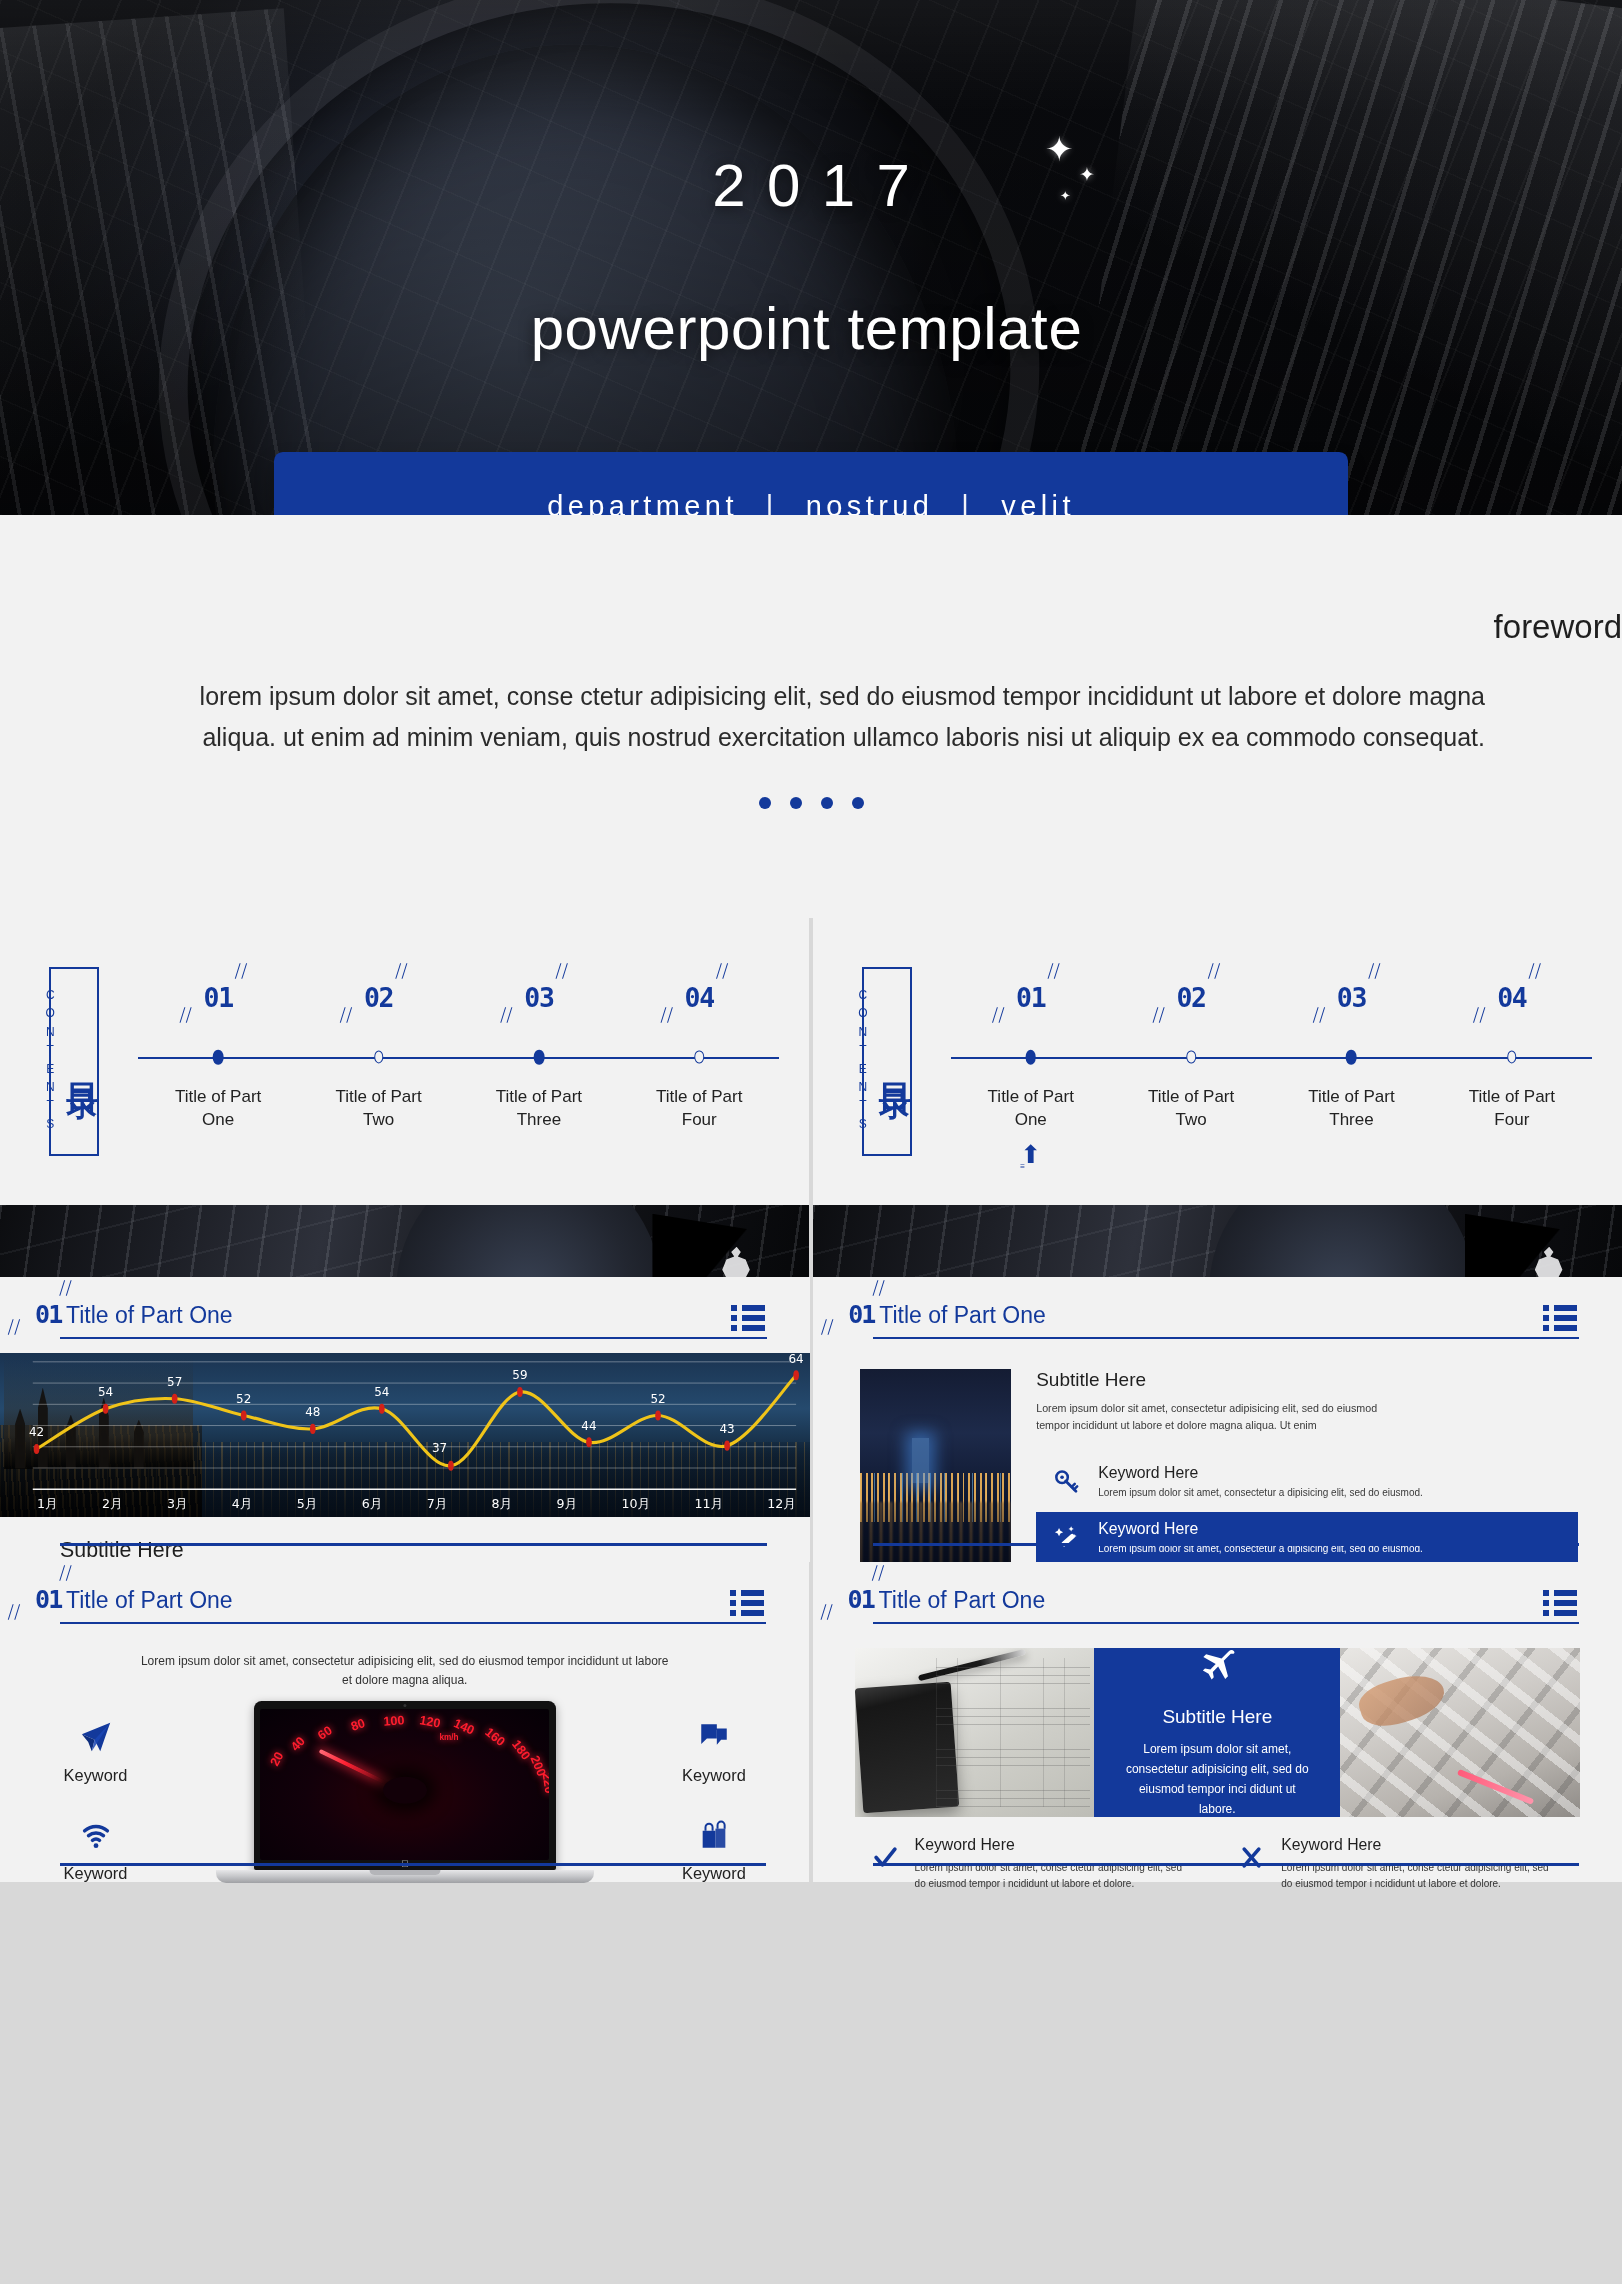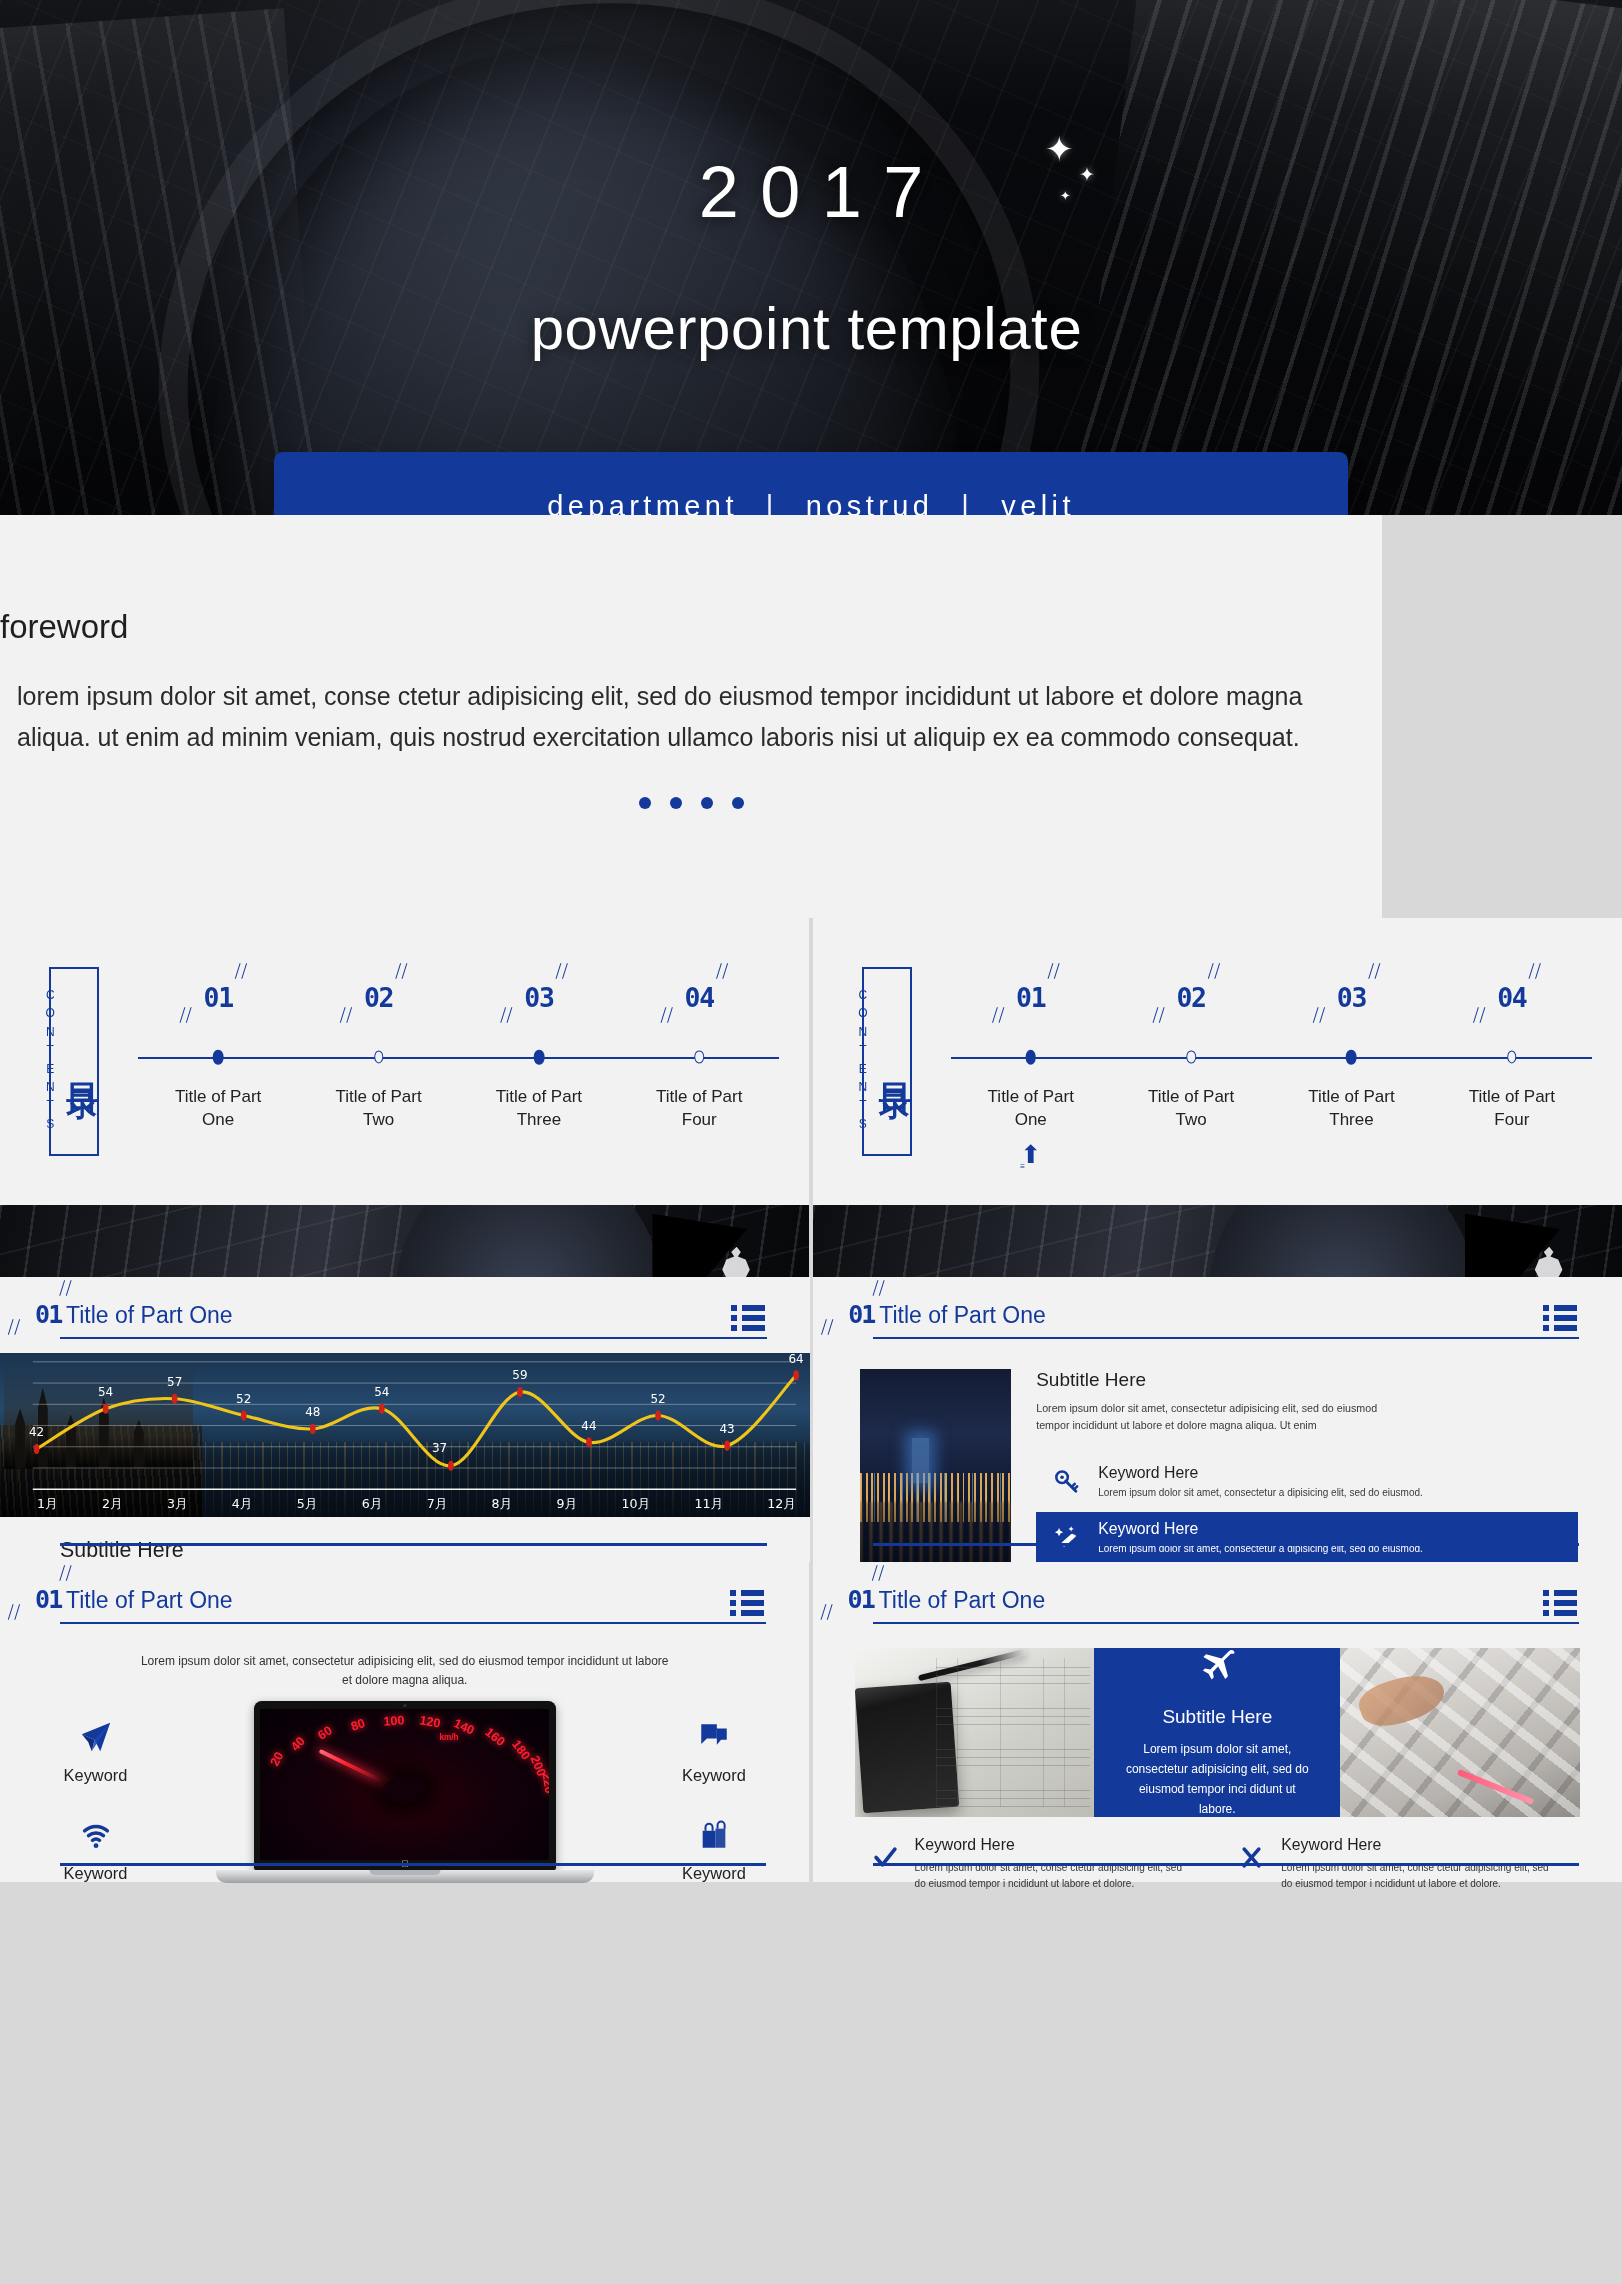--- a/index.html
+++ b/index.html
@@ -58,21 +58,21 @@
     background:
       repeating-linear-gradient(84deg, rgba(200,202,210,.10) 0 3.8px, rgba(0,0,0,0) 3.8px 33px),
       linear-gradient(160deg, rgba(180,184,192,.12), rgba(10,10,14,0) 70%);
     transform: rotate(-4deg);
   }
 
   .cover-year {
     position: absolute; left: 0; right: 0; top: 156px;
     text-align: center;
     color: #fff;
-    font-size: 72px; line-height: 1;
+    font-size: 60px; line-height: 1;
     letter-spacing: 21.4px;
     text-indent: 21.4px;
     font-weight: 400;
     text-shadow: 0 1.9px 14px rgba(0,0,0,.65);
   }
   .cover-sub {
     position: absolute; left: 0; right: 9px; top: 299px;
     text-align: center; color: #fff;
     font-size: 60px; line-height: 1; font-weight: 400;
     letter-spacing: 0.6px;
@@ -98,24 +98,24 @@
   }
   .cover-bar-text {
     color: #fff; font-size: 29px; letter-spacing: 4.4px;
     display: flex; align-items: center; gap: 0;
   }
   .cbt { padding: 0 0; }
   .cb-sep { padding: 0 28px; font-weight: 300; opacity: .95; }
 
   
   .foreword {
-    position: relative; width: 1382px; height: 403px;
+    position: relative; width: 1622px; height: 403px;
     background: #f2f2f2;
     padding-top: 93px;
-    text-align: left;
+    text-align: right;
   }
   .fw-title { font-size: 33px; color: #1f1f1f; margin-bottom: 30px; font-weight: 400; }
   .fw-body {
     width: 1348px; margin: 0 auto;
     font-size: 25px; line-height: 1.62; color: #2b2b2b; font-weight: 400;
   }
   .fw-dots { margin-top: 40px; display: flex; justify-content: center; gap: 19px; }
   .fw-dot { width: 12px; height: 12px; border-radius: 50%; background: #13399b; }
 
   

